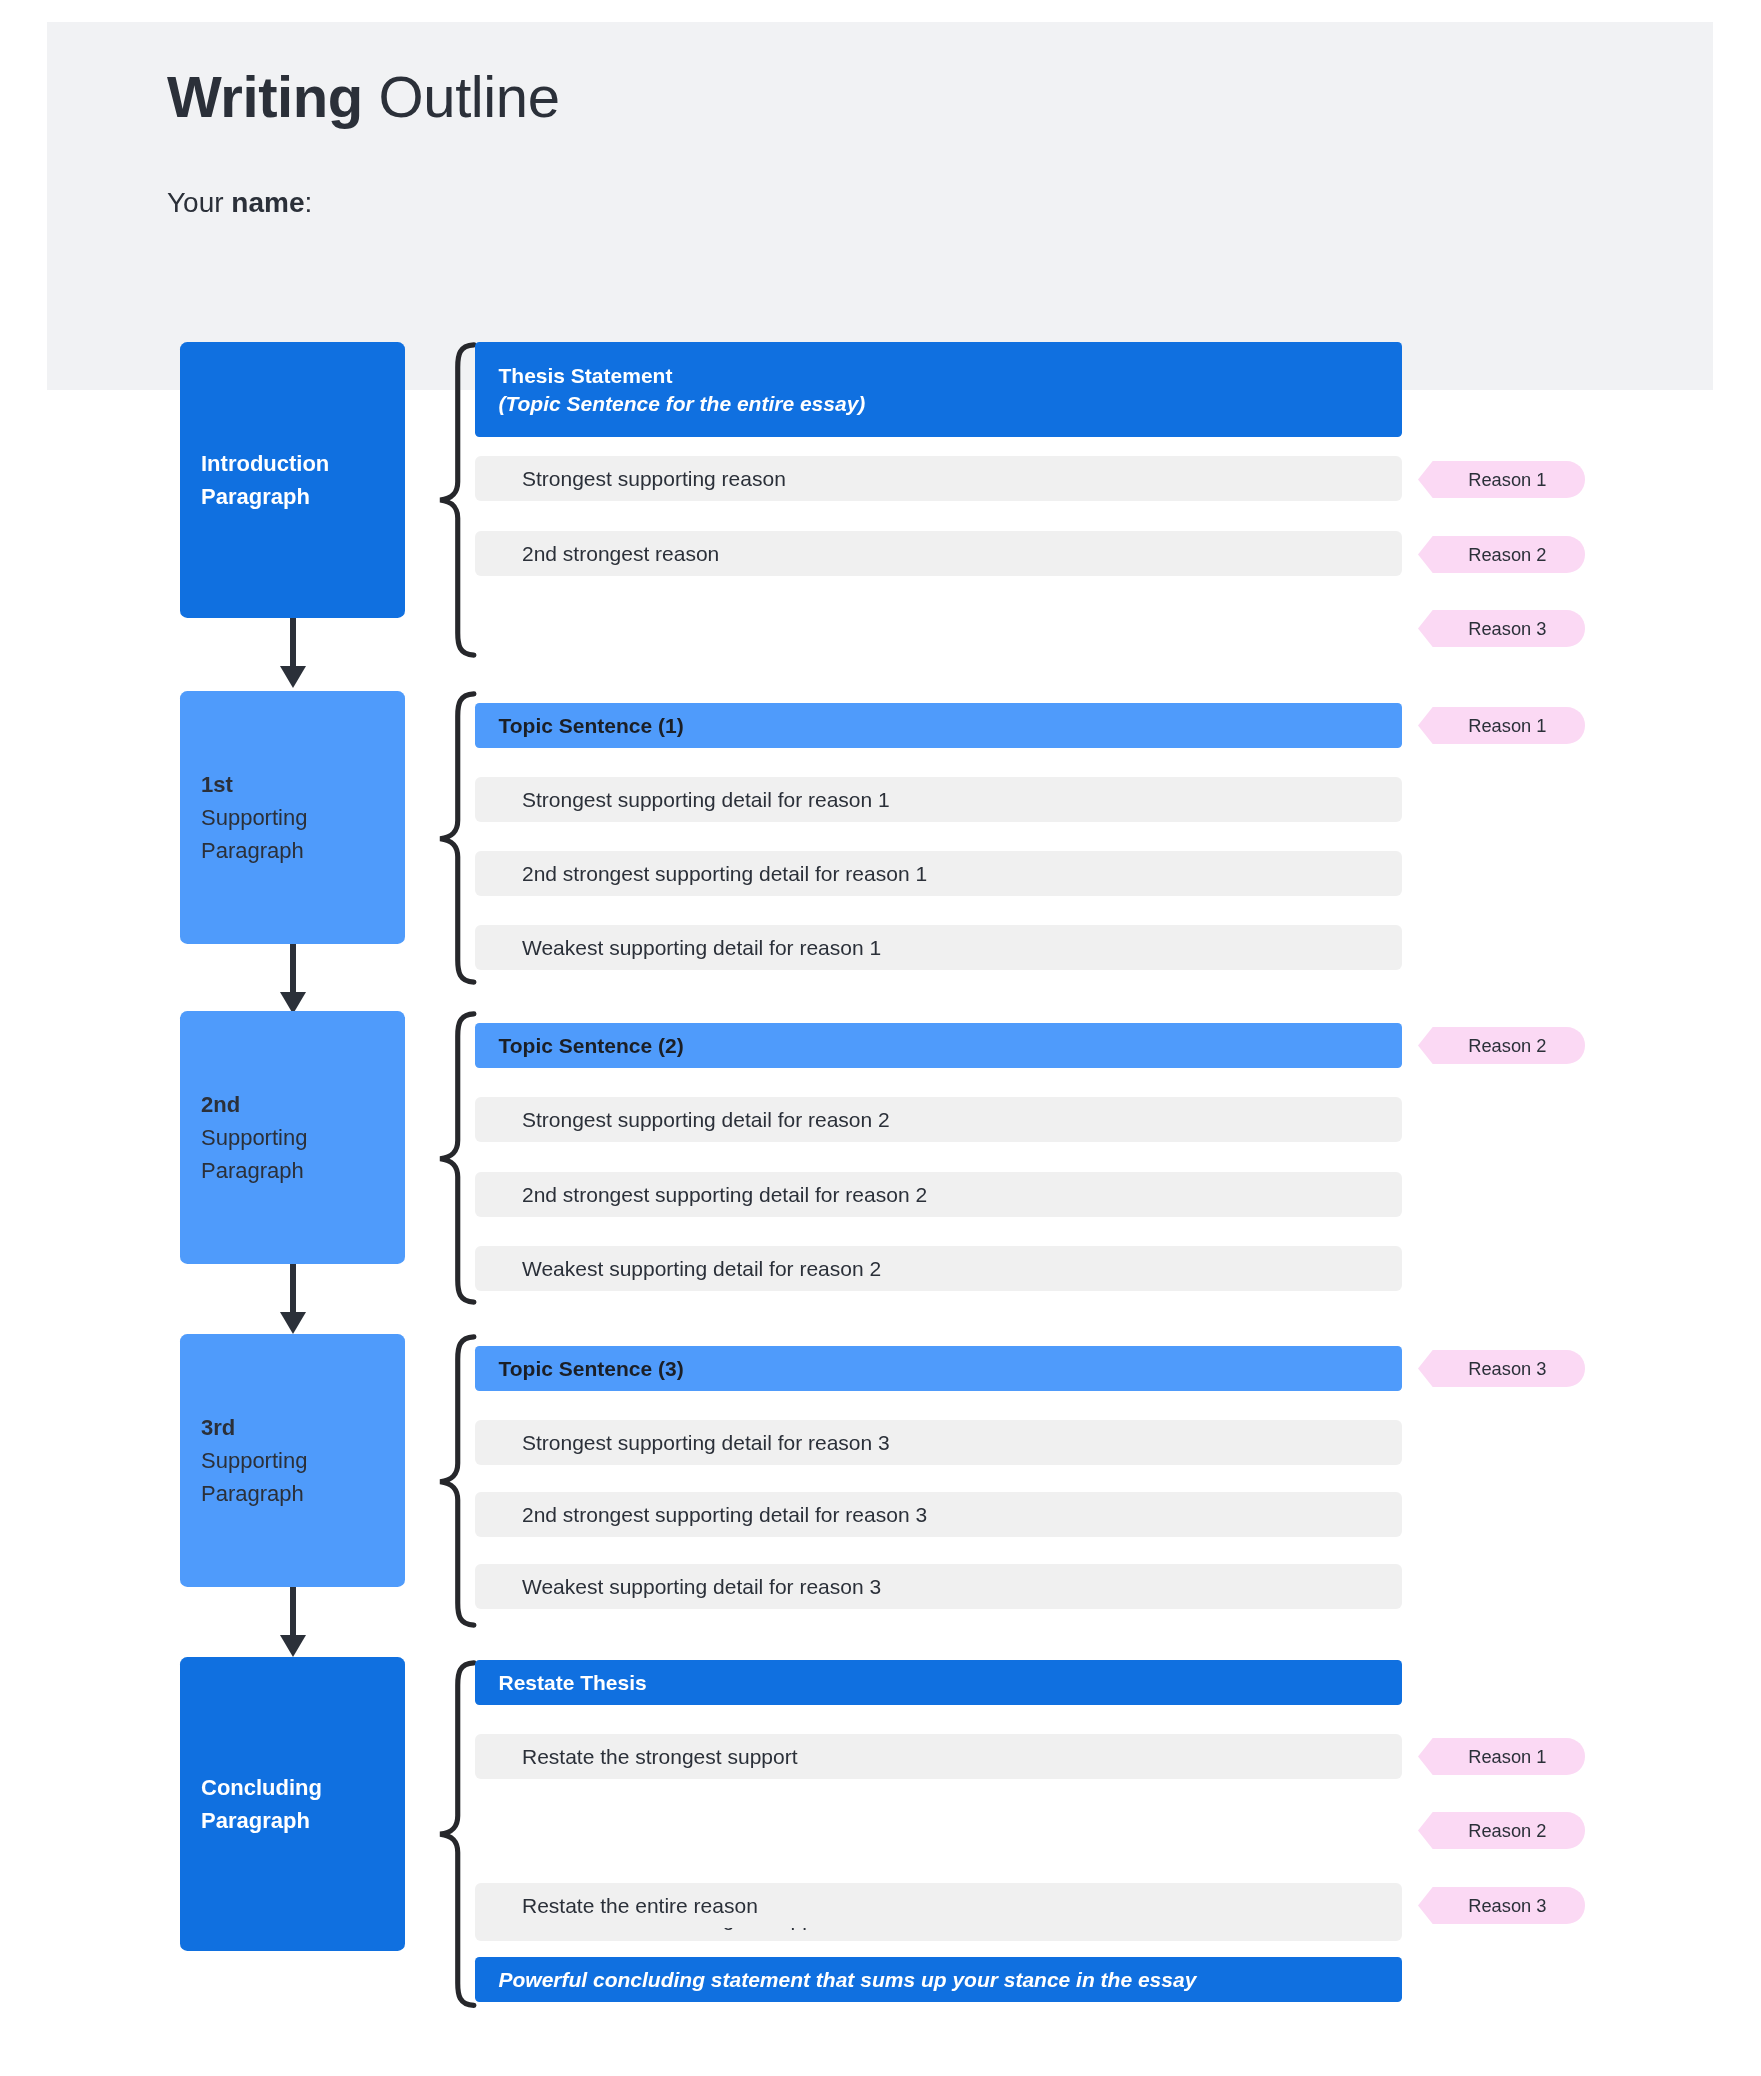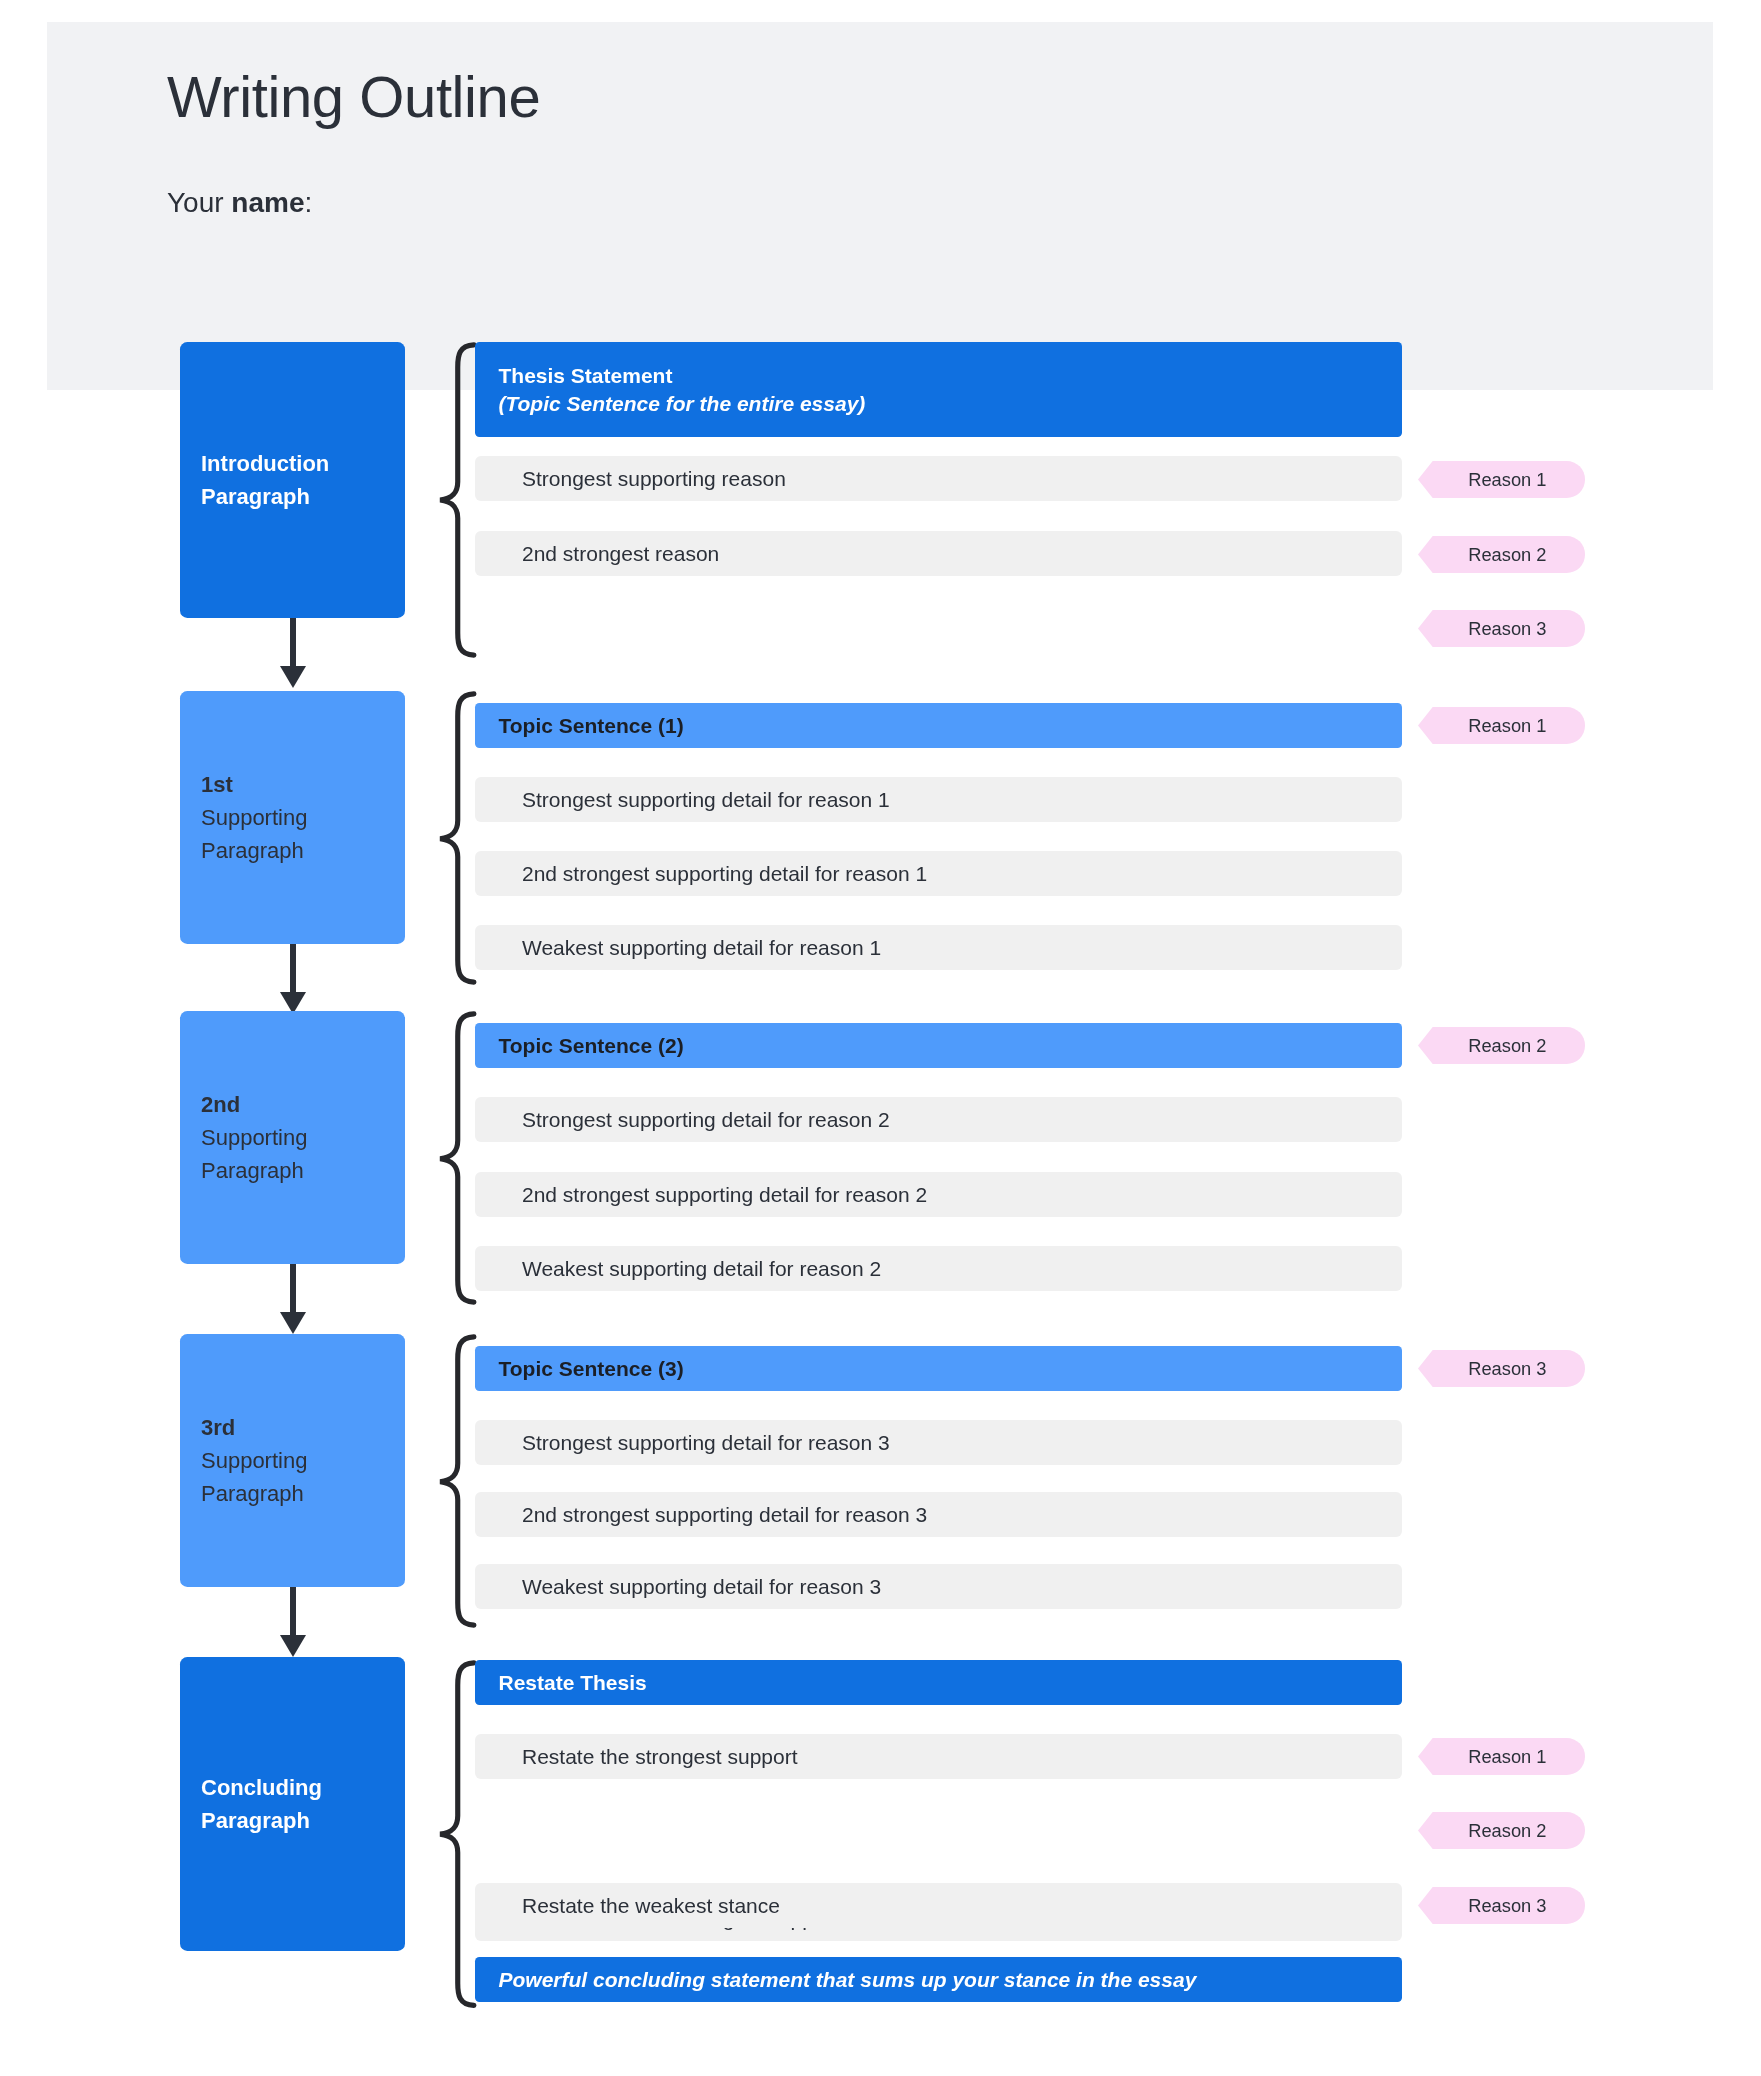--- a/index.html
+++ b/index.html
@@ -30,21 +30,21 @@
   #page-title {
     position: absolute;
     left: 167px;
     top: 68px;
     font-size: 58px;
     line-height: 1.0;
     color: #2b3039;
     letter-spacing: -0.4px;
     white-space: nowrap;
   }
-  #page-title .strong { font-weight: 400; }
+  #page-title .strong { font-weight: 700; }
   #page-title .light  { font-weight: 400; }
 
   #name-line {
     position: absolute;
     left: 167px;
     top: 189px;
     font-size: 28px;
     line-height: 1.0;
     color: #2b3039;
     font-weight: 400;
@@ -328,21 +328,21 @@
   </div>
 
   <div class="bar body-gray" style="top:1896px;height:45px;">
     <span class="txt">Restate the 2nd strongest support</span>
   </div>
   <div class="tag" style="top:1812px;">
     <span class="txt">Reason 2</span>
   </div>
 
   <div class="bar body-gray" style="top:1883px;height:45px;">
-    <span class="txt">Restate the weakest stance</span>
+    <span class="txt">Restate the entire reason</span>
   </div>
   <div class="tag" style="top:1887px;">
     <span class="txt">Reason 3</span>
   </div>
 
   <div class="bar closing" style="top:1957px;height:45px;">
     <span class="txt">Powerful concluding statement that sums up your stance in the essay</span>
   </div>
 
 </div>

